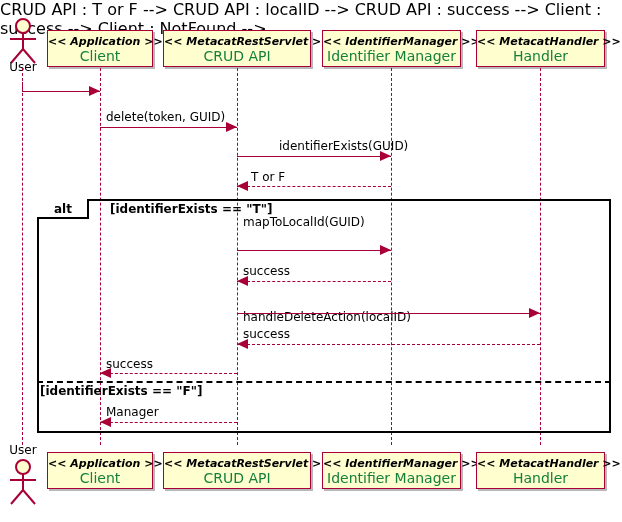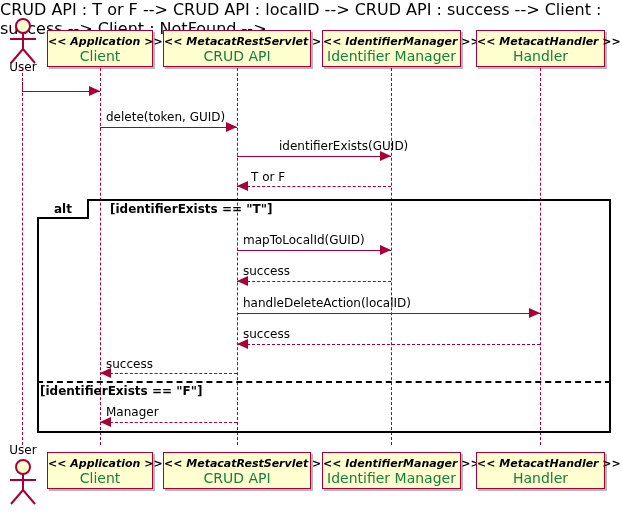--- a/index.html
+++ b/index.html
@@ -210,31 +210,31 @@
   <div class="msg-label" style="left:243px; top:139px;margin-left:36px;">identifierExists(GUID)</div>
   <div class="msg-line" style="left:237px; top:156px; width:154px;"></div>
   <div class="arrowhead right" style="left:380px; top:151px;"></div>
 
    CRUD API : T or F --&gt;
   <div class="msg-label" style="left:251px; top:170px;">T or F</div>
   <div class="msg-line dashed" style="left:237px; top:186px; width:154px;"></div>
   <div class="arrowhead left" style="left:237px; top:181px;"></div>
 
   
-  <div class="msg-label" style="left:243px; top:233px;">mapToLocalId(GUID)</div>
+  <div class="msg-label" style="left:243px; top:215px;">mapToLocalId(GUID)</div>
   <div class="msg-line" style="left:237px; top:250px; width:154px;"></div>
   <div class="arrowhead right" style="left:380px; top:245px;"></div>
 
    CRUD API : localID --&gt;
   <div class="msg-label" style="left:243px; top:264px;">success</div>
   <div class="msg-line dashed" style="left:237px; top:281px; width:154px;"></div>
   <div class="arrowhead left" style="left:237px; top:276px;"></div>
 
   
-  <div class="msg-label" style="left:243px; top:296px;">handleDeleteAction(localID)</div>
+  <div class="msg-label" style="left:243px; top:310px;">handleDeleteAction(localID)</div>
   <div class="msg-line" style="left:237px; top:313px; width:303px;"></div>
   <div class="arrowhead right" style="left:529px; top:308px;"></div>
 
    CRUD API : success --&gt;
   <div class="msg-label" style="left:243px; top:327px;">success</div>
   <div class="msg-line dashed" style="left:237px; top:344px; width:303px;"></div>
   <div class="arrowhead left" style="left:237px; top:339px;"></div>
 
    Client : success --&gt;
   <div class="msg-label" style="left:106px; top:357px;">success</div>

